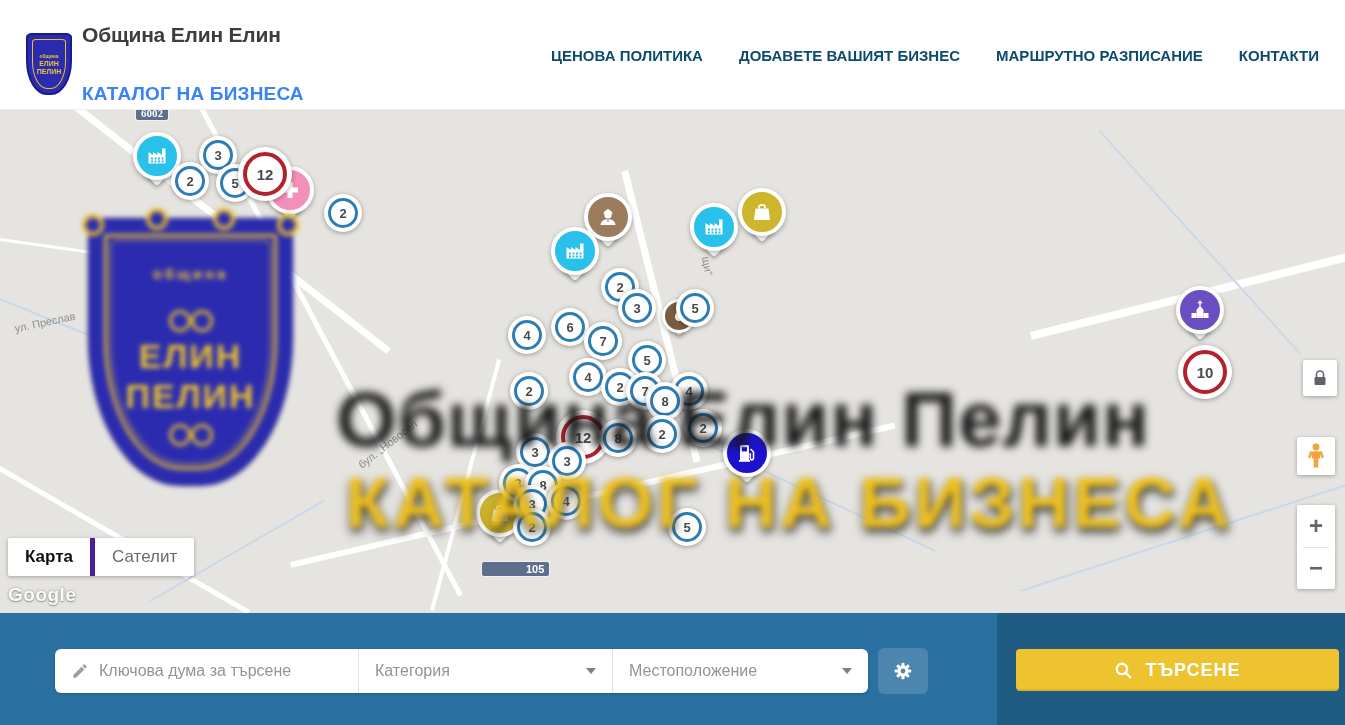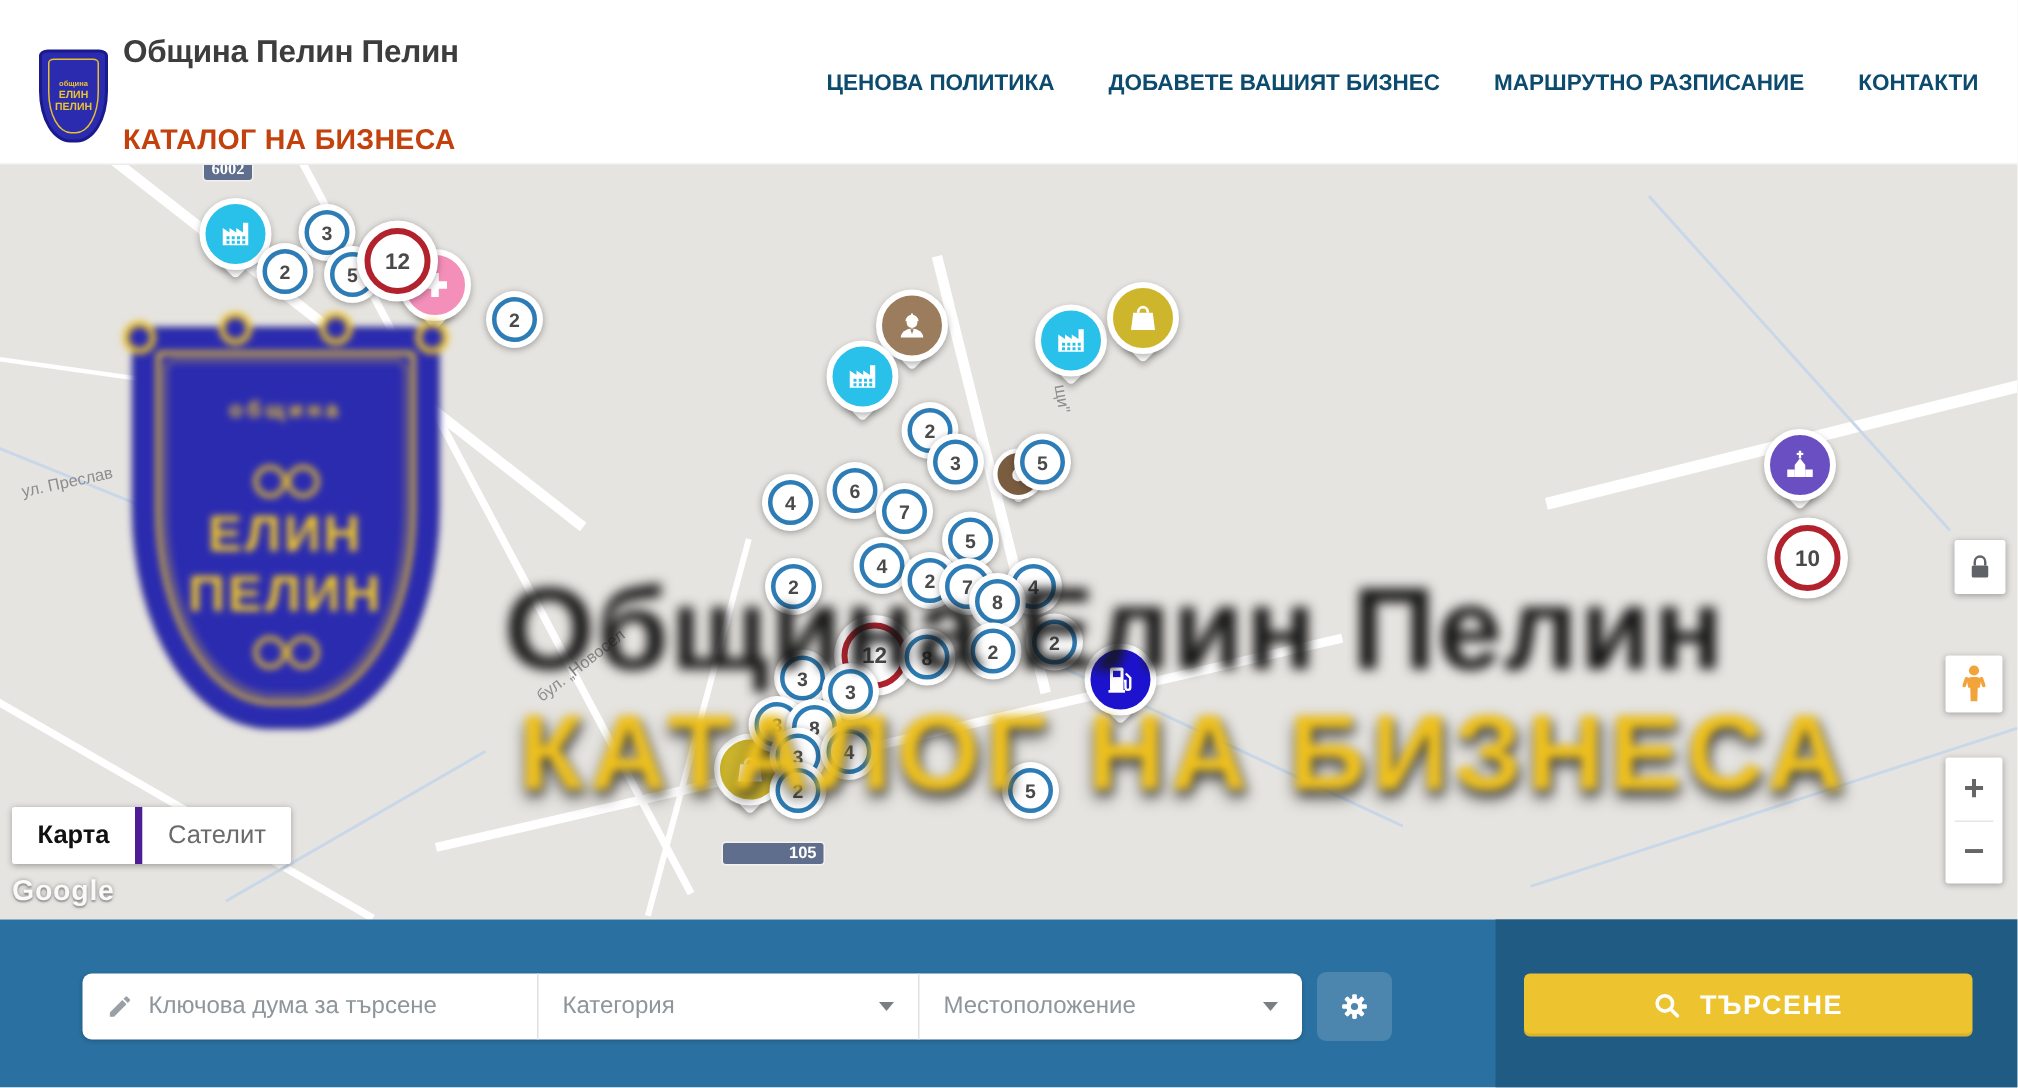--- a/index.html
+++ b/index.html
@@ -10,21 +10,21 @@
   .header { position:absolute; left:0; top:0; width:100%; height:110px; background:#fff; border-bottom:1px solid #ececec; z-index:40; }
   .logo { position:absolute; left:26px; top:23px; display:flex; align-items:center; gap:10px; }
   .crest { position:relative; background:#2b2bb0; border:2px solid #1a1a8c; border-radius:6px 6px 45% 45%/ 4px 4px 55% 55%; }
   .crest-inner { position:absolute; inset:4px; border:1px solid #e8c02c; border-radius:4px 4px 45% 45%/ 3px 3px 55% 55%;
                  display:flex; flex-direction:column; align-items:center; justify-content:center; color:#ecc42e; font-weight:700; }
   .crest-sm { width:46px; height:62px; }
   .crest-sm .crest-inner { font-size:7px; line-height:8px; }
   .crest-sm .crest-top { font-size:5px; }
   .logo-text { display:flex; flex-direction:column; }
   .logo-title { font-size:21px; font-weight:700; color:#3d3d3d; letter-spacing:-0.2px; }
-  .logo-sub { font-size:19px; font-weight:700; color:#c2410c; letter-spacing:0.2px;margin-top:36px; }
+  .logo-sub { font-size:19px; font-weight:700; color:#3b82f6; letter-spacing:0.2px;margin-top:36px; }
   .nav { position:absolute; right:26px; top:0; height:110px; display:flex; align-items:center; gap:36px; }
   .nav-item { font-size:15px; font-weight:700; color:#0c4a6e; letter-spacing:0; cursor:pointer; white-space:nowrap; }
 
   
   .map { position:absolute; left:0; top:110px; width:1345px; height:503px; background:#e6e4e0; overflow:hidden; }
   .road { position:absolute; background:#fff; }
   .water { position:absolute; background:#c9d8e8; }
   .road-label { position:absolute; font-size:11px; color:#8d8d8d; white-space:nowrap; z-index:2; }
   .road-badge { position:absolute; background:#5f6e8c; color:#fff; font-size:11px; font-weight:700; padding:1px 5px; border-radius:2px; z-index:2; box-shadow:0 0 0 1px rgba(255,255,255,.5); }
 
@@ -81,40 +81,40 @@
   .searchbox { position:absolute; left:55px; top:36px; width:813px; height:44px; background:#fff; border-radius:6px; display:flex; align-items:stretch; box-shadow:0 1px 3px rgba(0,0,0,.2); }
   .sb-seg { display:flex; align-items:center; position:relative; }
   .sb-keyword { width:303px; padding-left:16px; gap:10px; }
   .sb-keyword input { border:none; outline:none; flex:1; font-family:"Liberation Sans",sans-serif; font-size:16px; color:#444; min-width:0; padding-right:8px; }
   .sb-keyword input::placeholder { color:#8e959b; }
   .sb-select { border-left:1px solid #e2e2e2; cursor:pointer; padding:0 16px; justify-content:space-between; }
   .sb-cat { width:254px; } .sb-loc { width:256px; }
   .sb-select .sel-label { font-size:16px; color:#8e959b; }
   .caret { width:0; height:0; border-left:5px solid transparent; border-right:5px solid transparent; border-top:6px solid #7a7f84; }
   .gear-btn { position:absolute; left:878px; top:35px; width:50px; height:46px; background:#4c86ae; border:none; border-radius:6px; cursor:pointer; display:flex; align-items:center; justify-content:center; }
-  .search-btn { position:absolute; left:1016px; top:36px; width:299px; height:42px; background:#edc32f; border:none; border-radius:4px; cursor:pointer;
+  .search-btn { position:absolute; left:1016px; top:36px; width:323px; height:42px; background:#edc32f; border:none; border-radius:4px; cursor:pointer;
                 display:flex; align-items:center; justify-content:center; gap:12px; color:#fff; font-family:"Liberation Sans",sans-serif;
                 font-size:18px; font-weight:700; letter-spacing:1px; box-shadow:inset 0 -2px 0 rgba(0,0,0,.08); }
 </style>
 </head>
 <body>
 
 <div id="app">
 
   <div class="header">
     <div class="logo">
       <div class="crest crest-sm">
         <div class="crest-inner">
           <div class="crest-top">община</div>
           <div>ЕЛИН</div>
           <div>ПЕЛИН</div>
         </div>
       </div>
       <div class="logo-text">
-        <span class="logo-title">Община Пелин Пелин</span>
+        <span class="logo-title">Община Елин Елин</span>
         <span class="logo-sub">КАТАЛОГ НА БИЗНЕСА</span>
       </div>
     </div>
     <nav class="nav">
       <span class="nav-item">ЦЕНОВА ПОЛИТИКА</span>
       <span class="nav-item">ДОБАВЕТЕ ВАШИЯТ БИЗНЕС</span>
       <span class="nav-item">МАРШРУТНО РАЗПИСАНИЕ</span>
       <span class="nav-item">КОНТАКТИ</span>
     </nav>
   </div>

